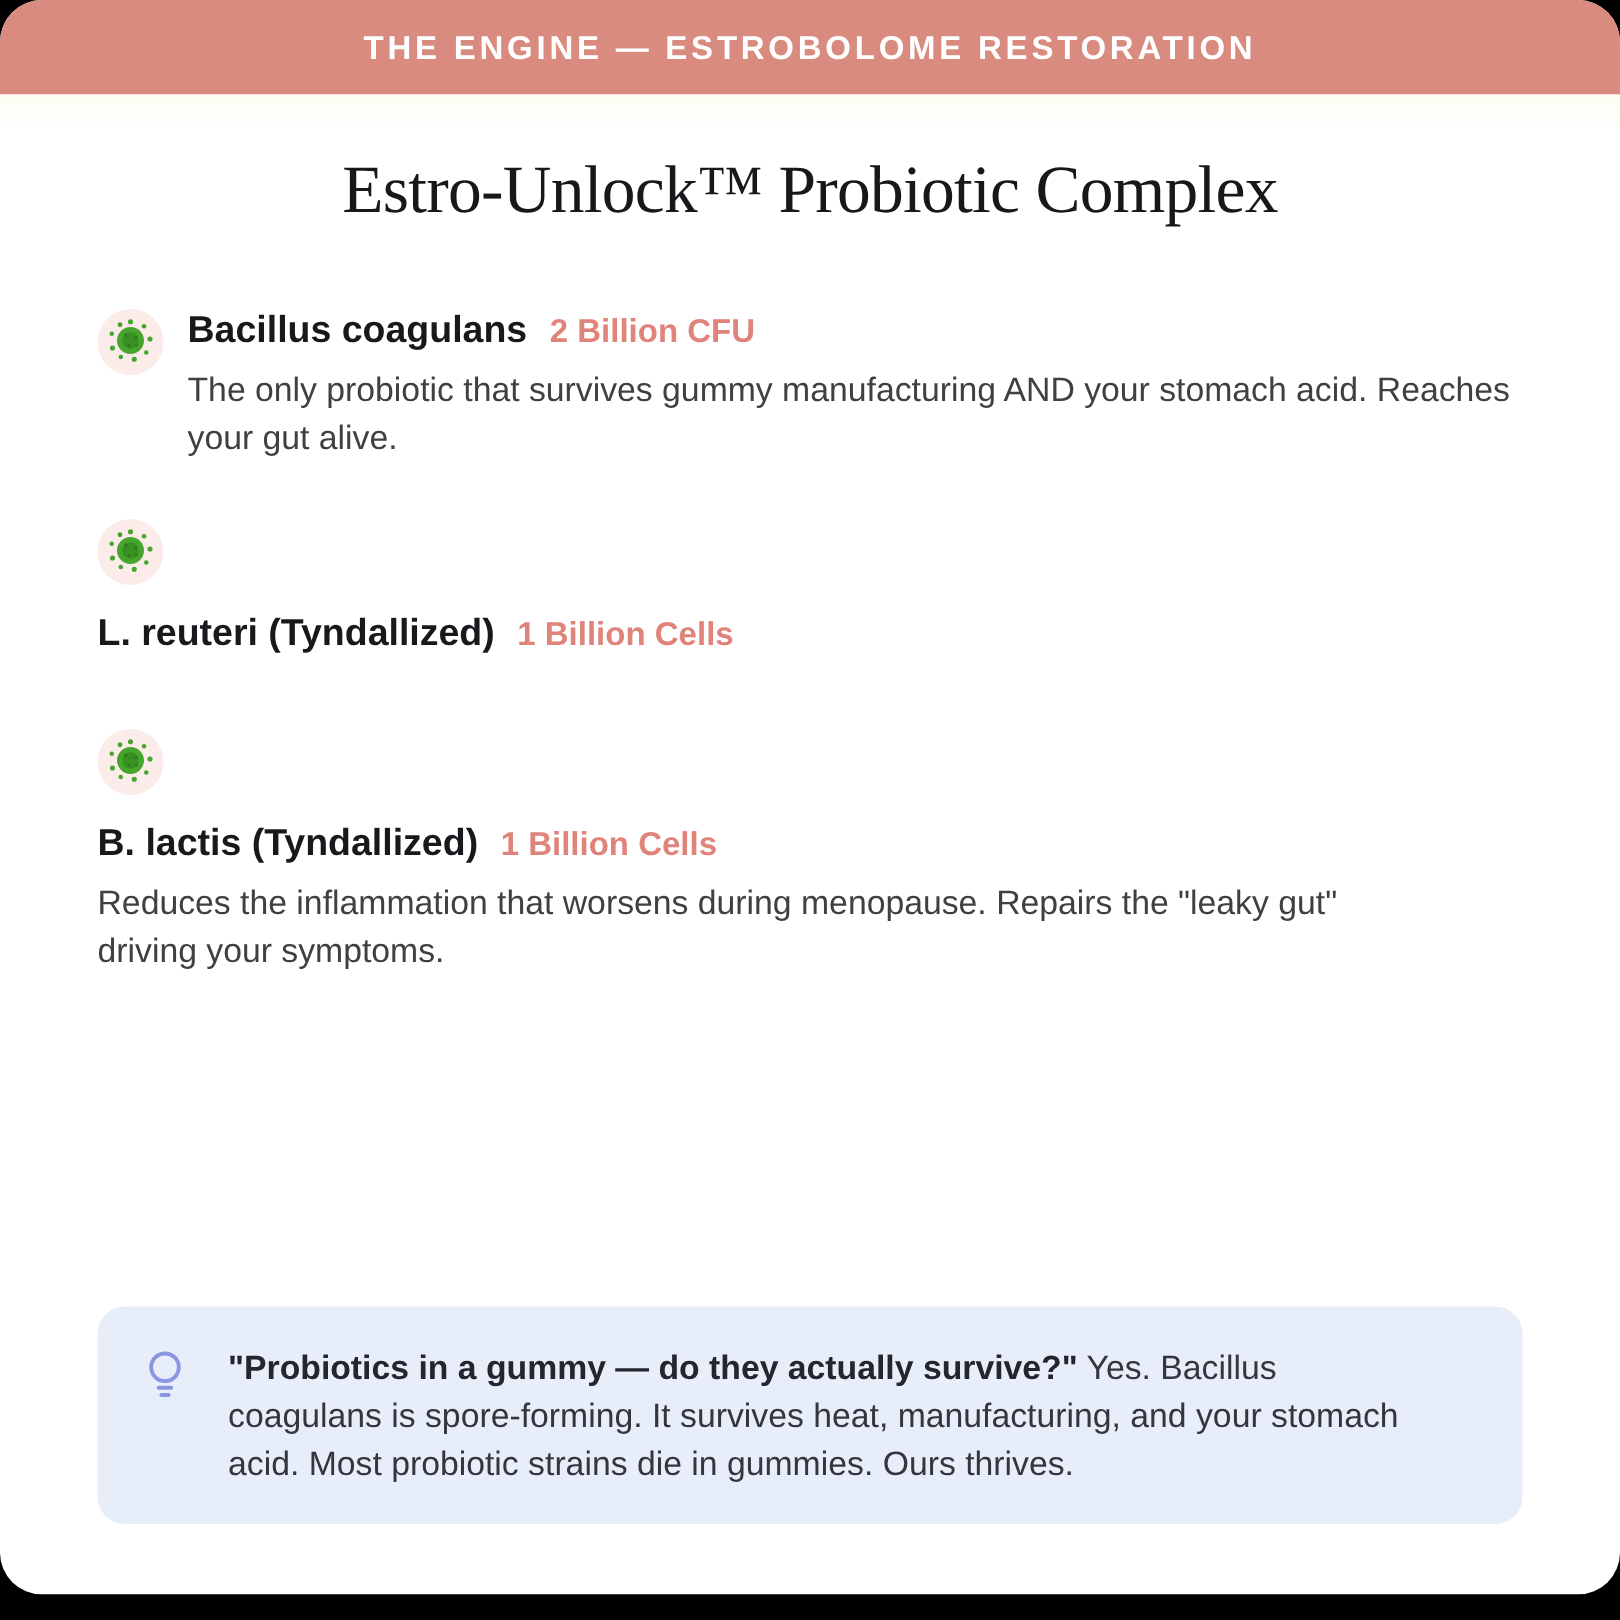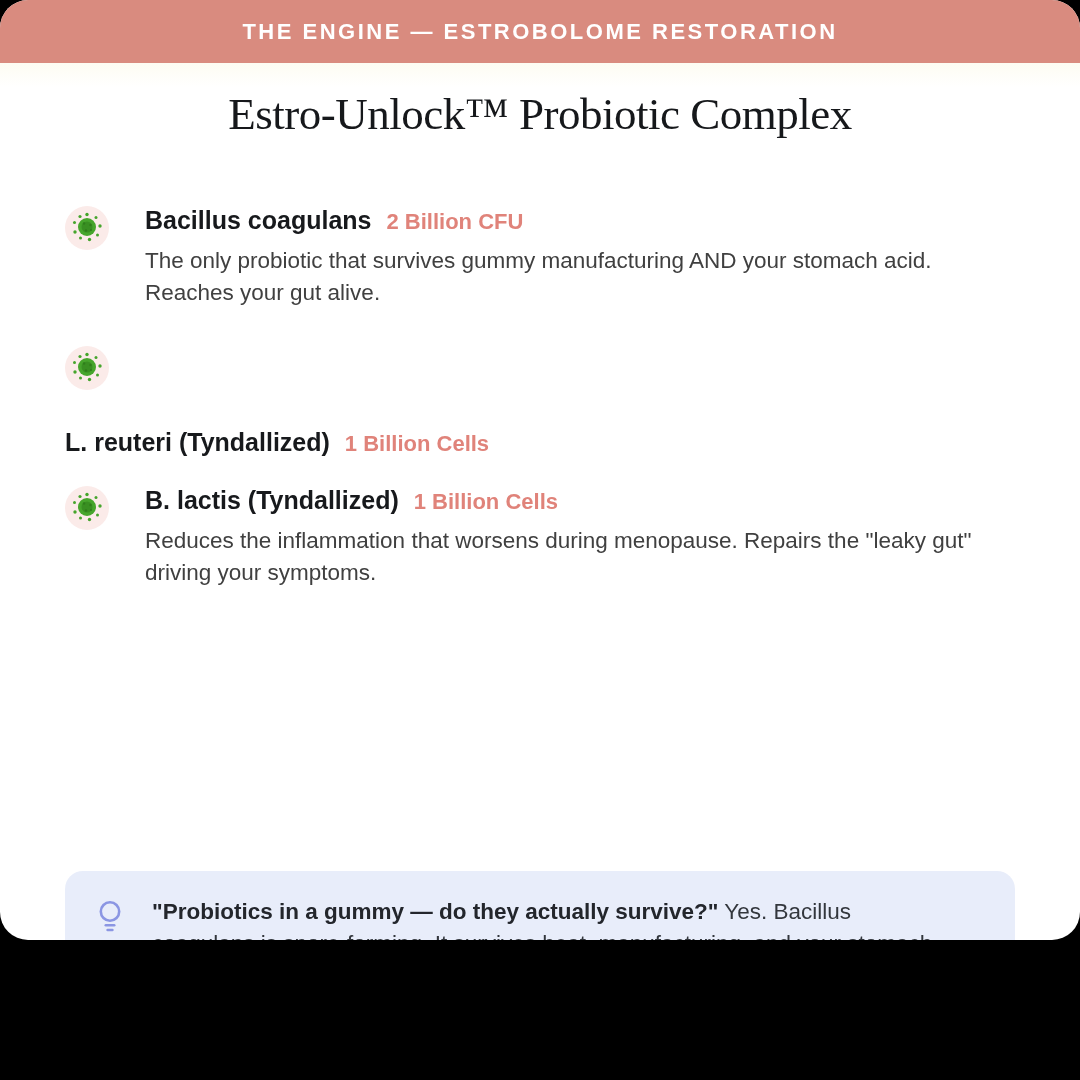--- a/index.html
+++ b/index.html
@@ -4,21 +4,21 @@
 <style>
   html, body {
     margin: 0;
     padding: 0;
     background: #000;
     font-family: "Liberation Sans", sans-serif;
   }
   .card {
     position: relative;
     width: 1080px;
-    height: 940px;
+    height: 1063px;
     background: #ffffff;
     border-radius: 28px;
     overflow: hidden;
   }
   
   .banner {
     position: absolute;
     top: 0; left: 0; right: 0;
     height: 63px;
     background: #d98b7f;
@@ -35,40 +35,40 @@
   
   .banner-fade {
     position: absolute;
     top: 63px; left: 0; right: 0;
     height: 24px;
     background: linear-gradient(#fdfcf2, #ffffff);
   }
   
   .title {
     position: absolute;
-    top: 88px; left: 0; right: 0;
+    top: 100px; left: 0; right: 0;
     text-align: center;
     font-family: "Liberation Serif", serif;
     font-size: 45px;
     font-weight: 500;
     letter-spacing: -0.5px;
     color: #16181b;
     line-height: 52px;
     margin: 0;
   }
   
   .item {
     position: absolute;
     left: 65px; right: 65px;
     display: flex;
-    gap: 36px;
+    gap: 16px;
   }
   .item-1 { top: 204px; }
   .item-2 { top: 344px; flex-direction: column; }
-  .item-3 { top: 484px; }
+  .item-3 { top: 484px; flex-direction: column; }
   .item-icon {
     flex: none;
     width: 44px;
     height: 44px;
     margin-top: 2px;
   }
   .item-text { flex: 1; min-width: 0; }
   .item-heading {
     margin: 0;
     font-size: 25px;

